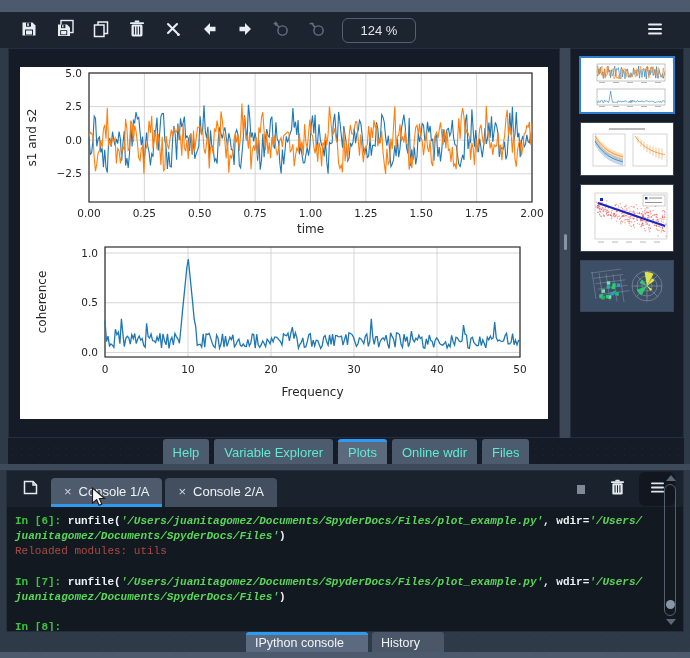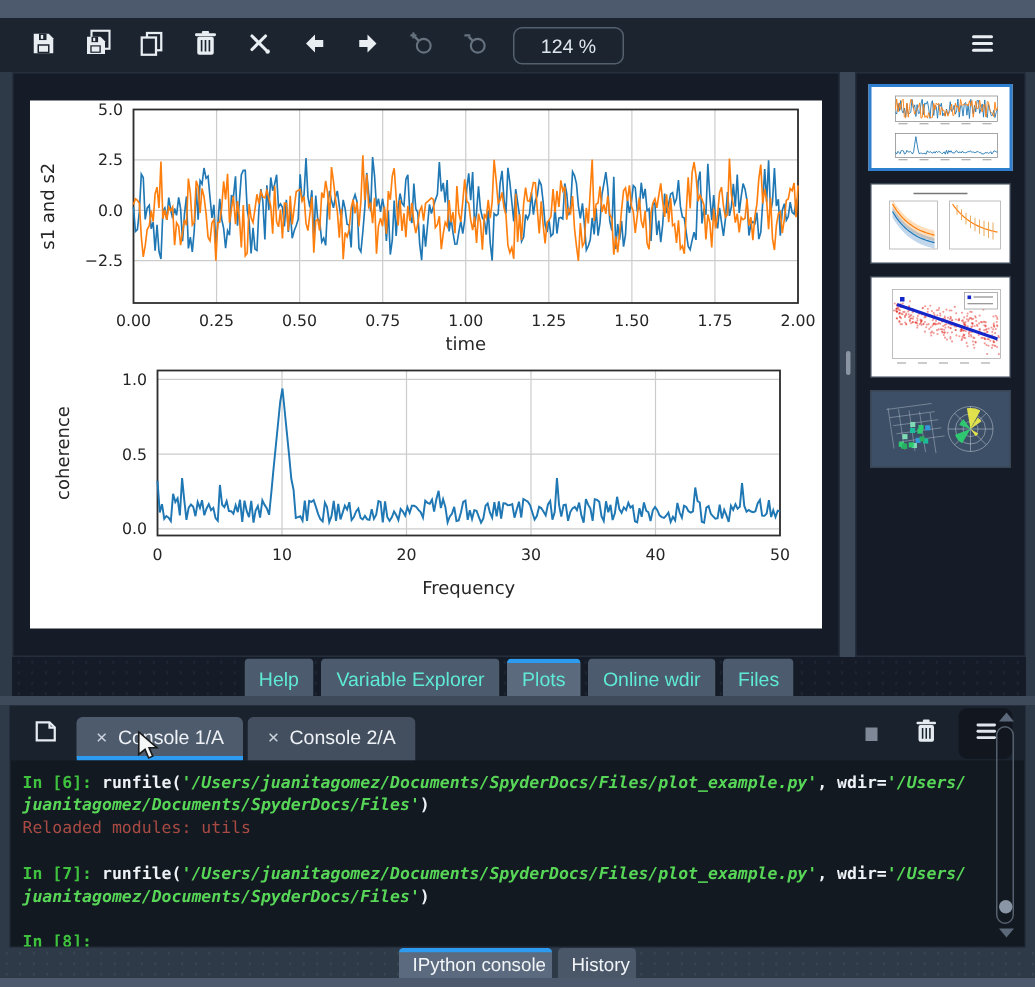--- a/index.html
+++ b/index.html
@@ -34,35 +34,35 @@
   .cnewbtn{width:26px;height:26px;margin:0 8px 5px 0;display:flex;align-items:center;justify-content:center;color:#e6ebf1;background:transparent;border:none;cursor:pointer;}
   .ctab{height:29px;display:flex;align-items:center;gap:7px;padding:0 13px;font-size:13px;color:#eef2f6;background:#434f5f;border-radius:4px 4px 0 0;border-bottom:3px solid transparent;cursor:pointer;margin-right:3px;}
   .ctab.selected{background:#4e5b6d;border-bottom:3px solid #2d9cf0;}
   .ctab .x{color:#cdd5de;font-size:13px;line-height:1;}
   .cspacer{flex:1;}
   .stopbtn{width:20px;height:20px;margin:0 14px 8px 0;display:flex;align-items:center;justify-content:center;background:transparent;border:none;cursor:pointer;}
   .stopbtn .sq{width:9px;height:9px;background:#7e8897;}
   .ctrash{width:24px;height:24px;margin:0 10px 6px 0;display:flex;align-items:center;justify-content:center;color:#e6ebf1;background:transparent;border:none;cursor:pointer;}
   .cmenu{width:36px;height:34px;margin:0 0 1px 0;border-radius:6px;background:#12161f;display:flex;align-items:center;justify-content:center;color:#dfe5ec;border:none;cursor:pointer;}
   .cbody{flex:1;position:relative;padding:7px 26px 0 8px;font-family:"DejaVu Sans Mono",monospace;font-size:11px;line-height:15.2px;overflow:hidden;}
-  .cline{white-space:pre;min-height:15.2px;}
+  .cline{white-space:pre;min-height:15.2px;font-family:Liberation Mono, monospace;}
   .seg-prompt{color:#3fc33f;font-weight:700;}
   .seg-code{color:#eef2f6;font-weight:700;}
   .seg-string{color:#57d657;font-weight:700;font-style:italic;}
   .seg-error{color:#a94b44;}
   
   .cscroll{position:absolute;right:5px;top:4px;bottom:6px;width:15px;}
   .cscroll .up,.cscroll .down{position:absolute;left:3px;width:0;height:0;border-left:5px solid transparent;border-right:5px solid transparent;}
   .cscroll .up{top:0;border-bottom:6px solid #5b6879;}
   .cscroll .down{bottom:0;border-top:6px solid #5b6879;}
   .cscroll .track{position:absolute;left:1px;top:9px;bottom:9px;width:12px;border:1px solid #55606e;border-radius:6px;}
   .cscroll .dot{position:absolute;left:2.5px;bottom:16px;width:9px;height:9px;border-radius:50%;background:#8a96a6;}
   
   .bottomtabs{height:20px;display:flex;align-items:flex-end;justify-content:center;gap:4px;flex:0 0 auto;background-image:radial-gradient(#3a4554 14%,transparent 15%);background-size:9px 7px;}
-  .btab{background:#4a5769;color:#f2f5f8;font-size:12.5px;padding:1px 4px 2px 9px;border-radius:3px 3px 0 0;border-top:3px solid transparent;cursor:pointer;}
+  .btab{background:#4a5769;color:#f2f5f8;font-size:12.5px;padding:1px 24px 2px 9px;border-radius:3px 3px 0 0;border-top:3px solid transparent;cursor:pointer;}
   .btab.selected{background:#5b6a7e;border-top:3px solid #2d9cf0;}
   
   svg text.tick{font-family:"DejaVu Sans",sans-serif;font-size:10.5px;fill:#262626;}
   svg text.axlabel{font-family:"DejaVu Sans",sans-serif;font-size:12px;fill:#262626;}
   .cursor{position:absolute;left:91px;top:487px;z-index:50;pointer-events:none;}
 </style>
 </head>
 <body>
 
 <div class="root">

